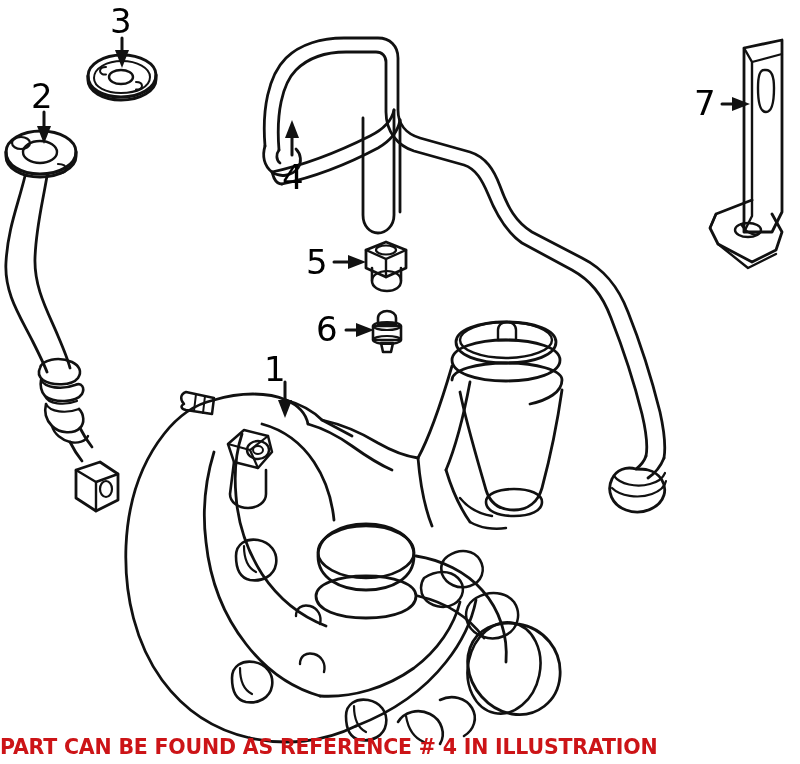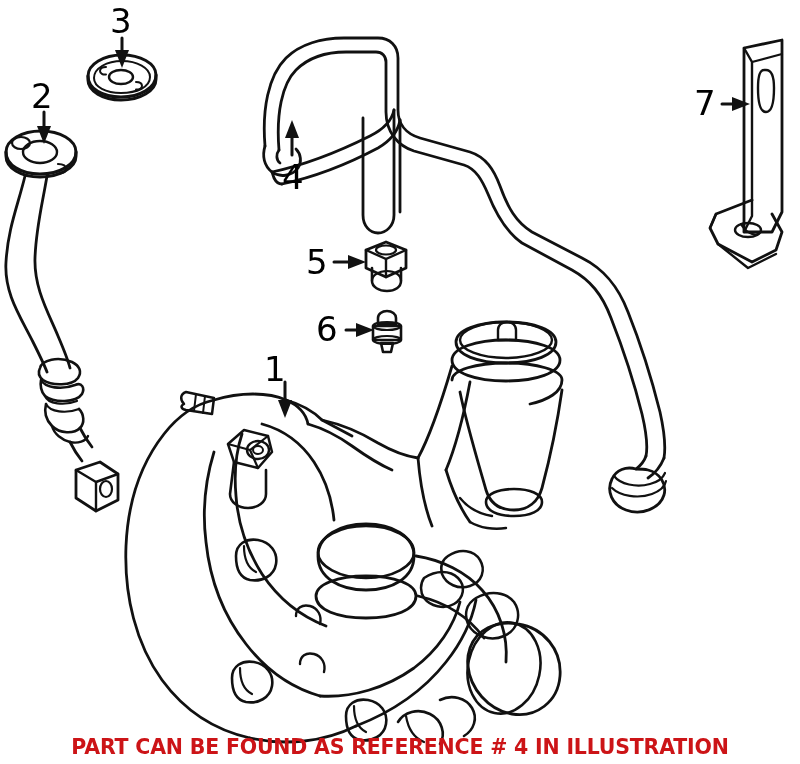--- a/index.html
+++ b/index.html
@@ -12,21 +12,21 @@
     font-size:34px;
     font-weight:400;
     color:#000;
     line-height:1;
     user-select:none;
   }
   #caption{
     position:absolute;
     left:0;
     top:735px;
-    width:800px;
+    width:639px;
     text-align:center;
     font-family:"DejaVu Sans",sans-serif;
     font-size:20.5px;
     font-weight:bold;
     letter-spacing:-0.2px;
     color:#cc1417;
     white-space:nowrap;
   }
 </style>
 </head>

